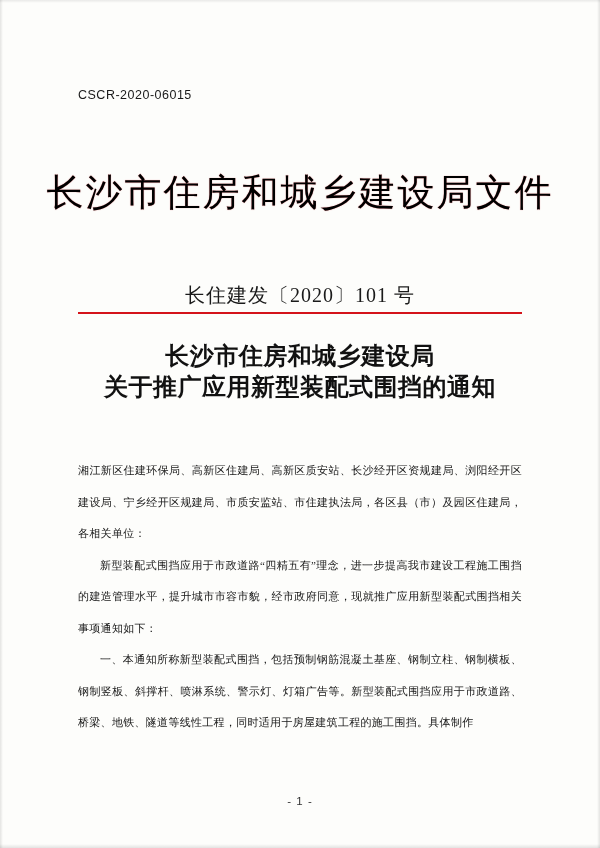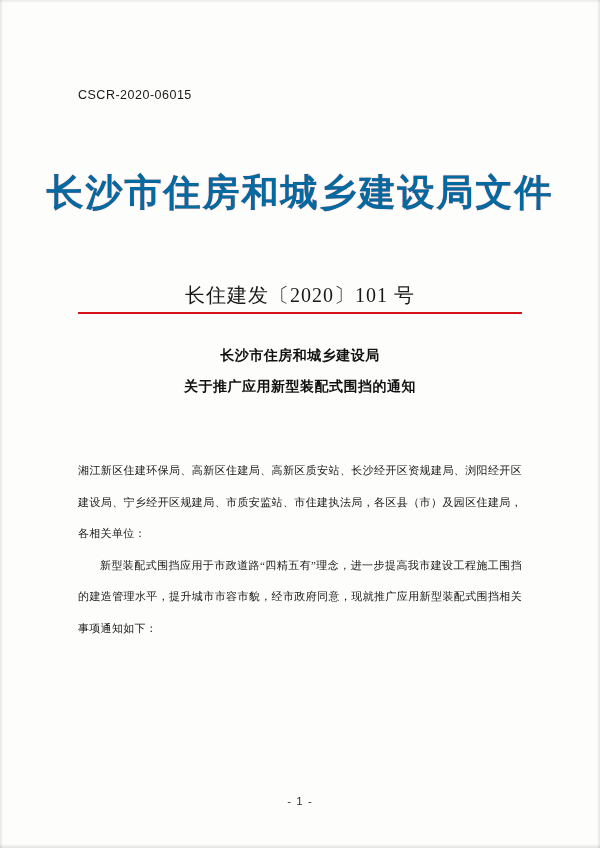--- a/index.html
+++ b/index.html
@@ -37,23 +37,23 @@
     font-size: 12.5px;
     letter-spacing: 0.5px;
     color: #1a1a1a;
   }
   .red-title {
     position: absolute;
     left: 0;
     right: 0;
     top: 168px;
     text-align: center;
-    color: #0369a1;
+    color: #000000;
     font-family: "DejaVu Serif", serif;
-    font-weight: bold;
+    font-weight: normal;
     font-size: 37px;
     letter-spacing: 2px;
     white-space: nowrap;
     text-shadow: 0 0 1px rgba(212,19,26,0.6);
   }
   .doc-code {
     position: absolute;
     left: 0;
     right: 0;
     top: 282px;
@@ -73,21 +73,21 @@
   .title-block {
     position: absolute;
     left: 0;
     right: 0;
     top: 340px;
     text-align: center;
   }
   .title-line {
     font-family: "DejaVu Serif", serif;
     font-weight: bold;
-    font-size: 14px;
+    font-size: 24px;
     color: #111;
     line-height: 31px;
     letter-spacing: 0.5px;
   }
   .body-text {
     position: absolute;
     left: 78px;
     top: 455px;
     width: 444px;
     font-size: 11px;
@@ -158,18 +158,19 @@
     <div class="red-line"></div>
 
     <div class="title-block">
       <div class="title-line">长沙市住房和城乡建设局</div>
       <div class="title-line">关于推广应用新型装配式围挡的通知</div>
     </div>
 
     <div class="body-text">
       <p class="para">湘江新区住建环保局、高新区住建局、高新区质安站、长沙经开区资规建局、浏阳经开区建设局、宁乡经开区规建局、市质安监站、市住建执法局，各区县（市）及园区住建局，各相关单位：</p>
       <p class="para indent">新型装配式围挡应用于市政道路“四精五有”理念，进一步提高我市建设工程施工围挡的建造管理水平，提升城市市容市貌，经市政府同意，现就推广应用新型装配式围挡相关事项通知如下：</p>
+      <p class="para indent">一、本通知所称新型装配式围挡，包括预制钢筋混凝土基座、钢制立柱、钢制横板、钢制竖板、斜撑杆、喷淋系统、警示灯、灯箱广告等。新型装配式围挡应用于市政道路、桥梁、地铁、隧道等线性工程，同时适用于房屋建筑工程的施工围挡。具体制作</p>
     </div>
 
     <div class="page-footer">- 1 -</div>
 
   </div>
 </div>
 
 </body></html>

